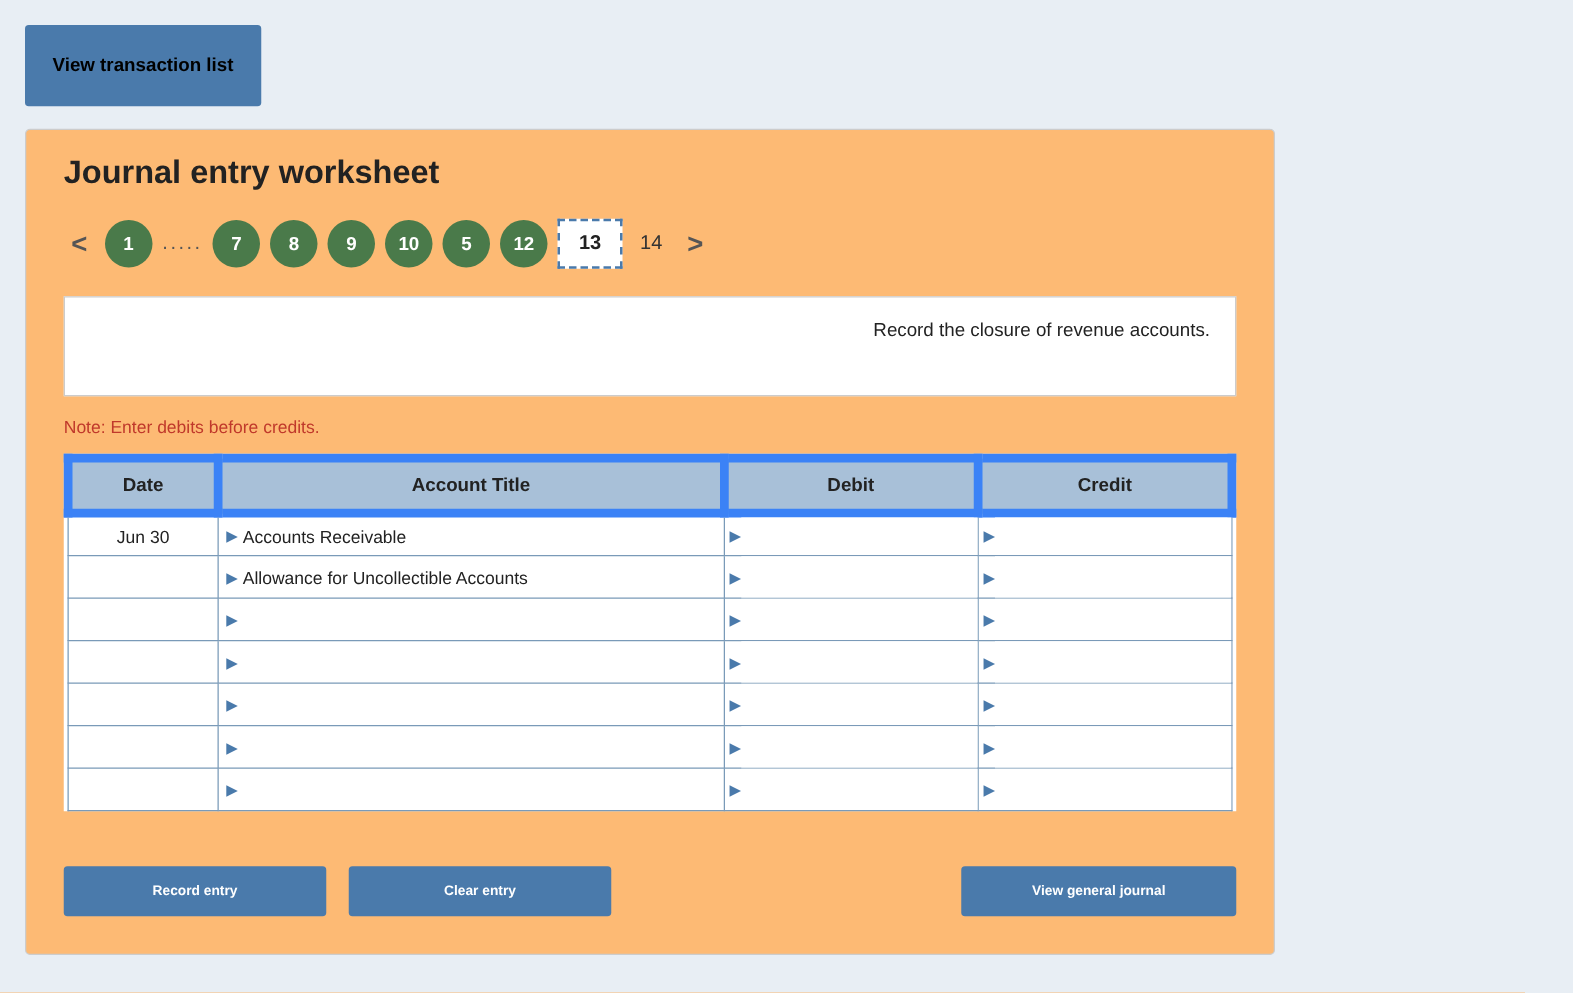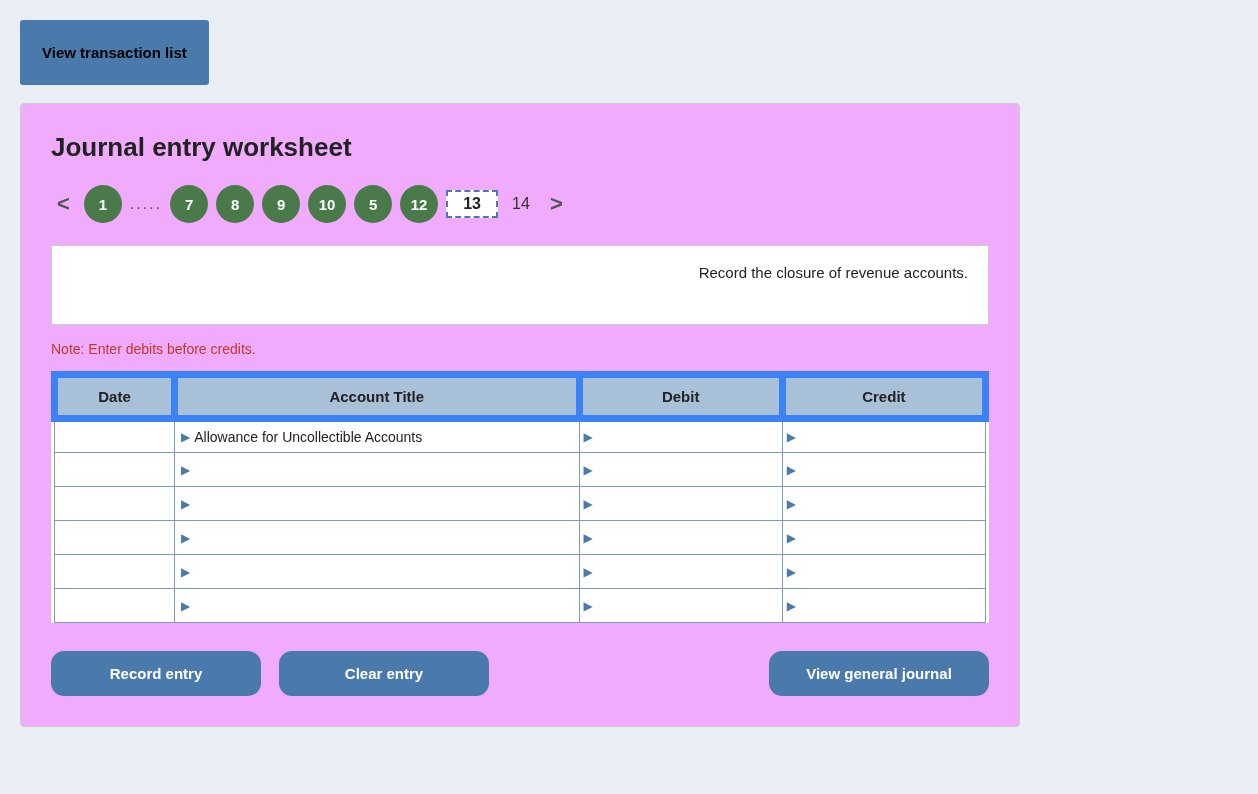--- a/index.html
+++ b/index.html
@@ -16,24 +16,24 @@
       background: #4a7aab;
       color: #000000;
       border: none;
       padding: 24px 22px;
       font-size: 15px;
       font-weight: bold;
       cursor: pointer;
       border-radius: 3px;
     }
     .worksheet-container {
-      background: #f0abfc;
+      background: #fdba74;
       border: 1px solid #ccc;
       border-radius: 4px;
-      padding: 28px 30px 30px 30px;
+      padding: 18px 30px 30px 30px;
       max-width: 1000px;
     }
     .worksheet-title {
       font-size: 26px;
       font-weight: bold;
       color: #222;
       margin-bottom: 22px;
     }
     .pagination {
       display: flex;
@@ -63,21 +63,21 @@
       color: white;
       display: flex;
       align-items: center;
       justify-content: center;
       font-size: 15px;
       font-weight: bold;
       cursor: pointer;
     }
     .page-box {
       width: 52px;
-      height: 28px;
+      height: 40px;
       border: 2px dashed #4a7aab;
       display: flex;
       align-items: center;
       justify-content: center;
       font-size: 16px;
       font-weight: bold;
       color: #222;
       background: white;
       cursor: pointer;
     }
@@ -176,26 +176,27 @@
       font-size: 14px;
       height: 100%;
     }
     .bottom-buttons {
       display: flex;
       gap: 18px;
       align-items: center;
     }
     .record-btn, .clear-btn, .view-journal-btn {
       padding: 14px 30px;
-      font-size: 15px;
+      font-size: 11px;
       font-weight: bold;
       border: none;
-      border-radius: 13px;
+      border-radius: 3px;
       cursor: pointer;
       color: white;
+      margin-top: 16px;
     }
     .record-btn {
       background: #4a7aab;
       min-width: 210px;
     }
     .clear-btn {
       background: #4a7aab;
       min-width: 210px;
     }
     .view-journal-btn {
@@ -248,20 +249,41 @@
   <table class="journal-table">
     <thead>
       <tr>
         <th>Date</th>
         <th class="account-title-header">Account Title</th>
         <th>Debit</th>
         <th>Credit</th>
       </tr>
     </thead>
     <tbody id="table-body">
+    <tr>
+          <td class="date-cell">Jun 30</td>
+          <td class="account-cell">
+            <div class="account-cell-inner">
+              <span class="blue-arrow">▶</span>
+              <span>Accounts Receivable</span>
+            </div>
+          </td>
+          <td class="debit-cell">
+            <div class="cell-with-arrow">
+              <span class="cell-arrow-marker">▶</span>
+              <input class="cell-input-area" type="text" style="">
+            </div>
+          </td>
+          <td class="credit-cell">
+            <div class="cell-with-arrow">
+              <span class="cell-arrow-marker">▶</span>
+              <input class="cell-input-area" type="text" style="">
+            </div>
+          </td>
+        </tr>
         <tr>
           <td class="date-cell">&nbsp;</td>
           <td class="account-cell">
             <div class="account-cell-inner">
               <span class="blue-arrow">▶</span>
               <span>Allowance for Uncollectible Accounts</span>
             </div>
           </td>
           <td class="debit-cell">
             <div class="cell-with-arrow">

